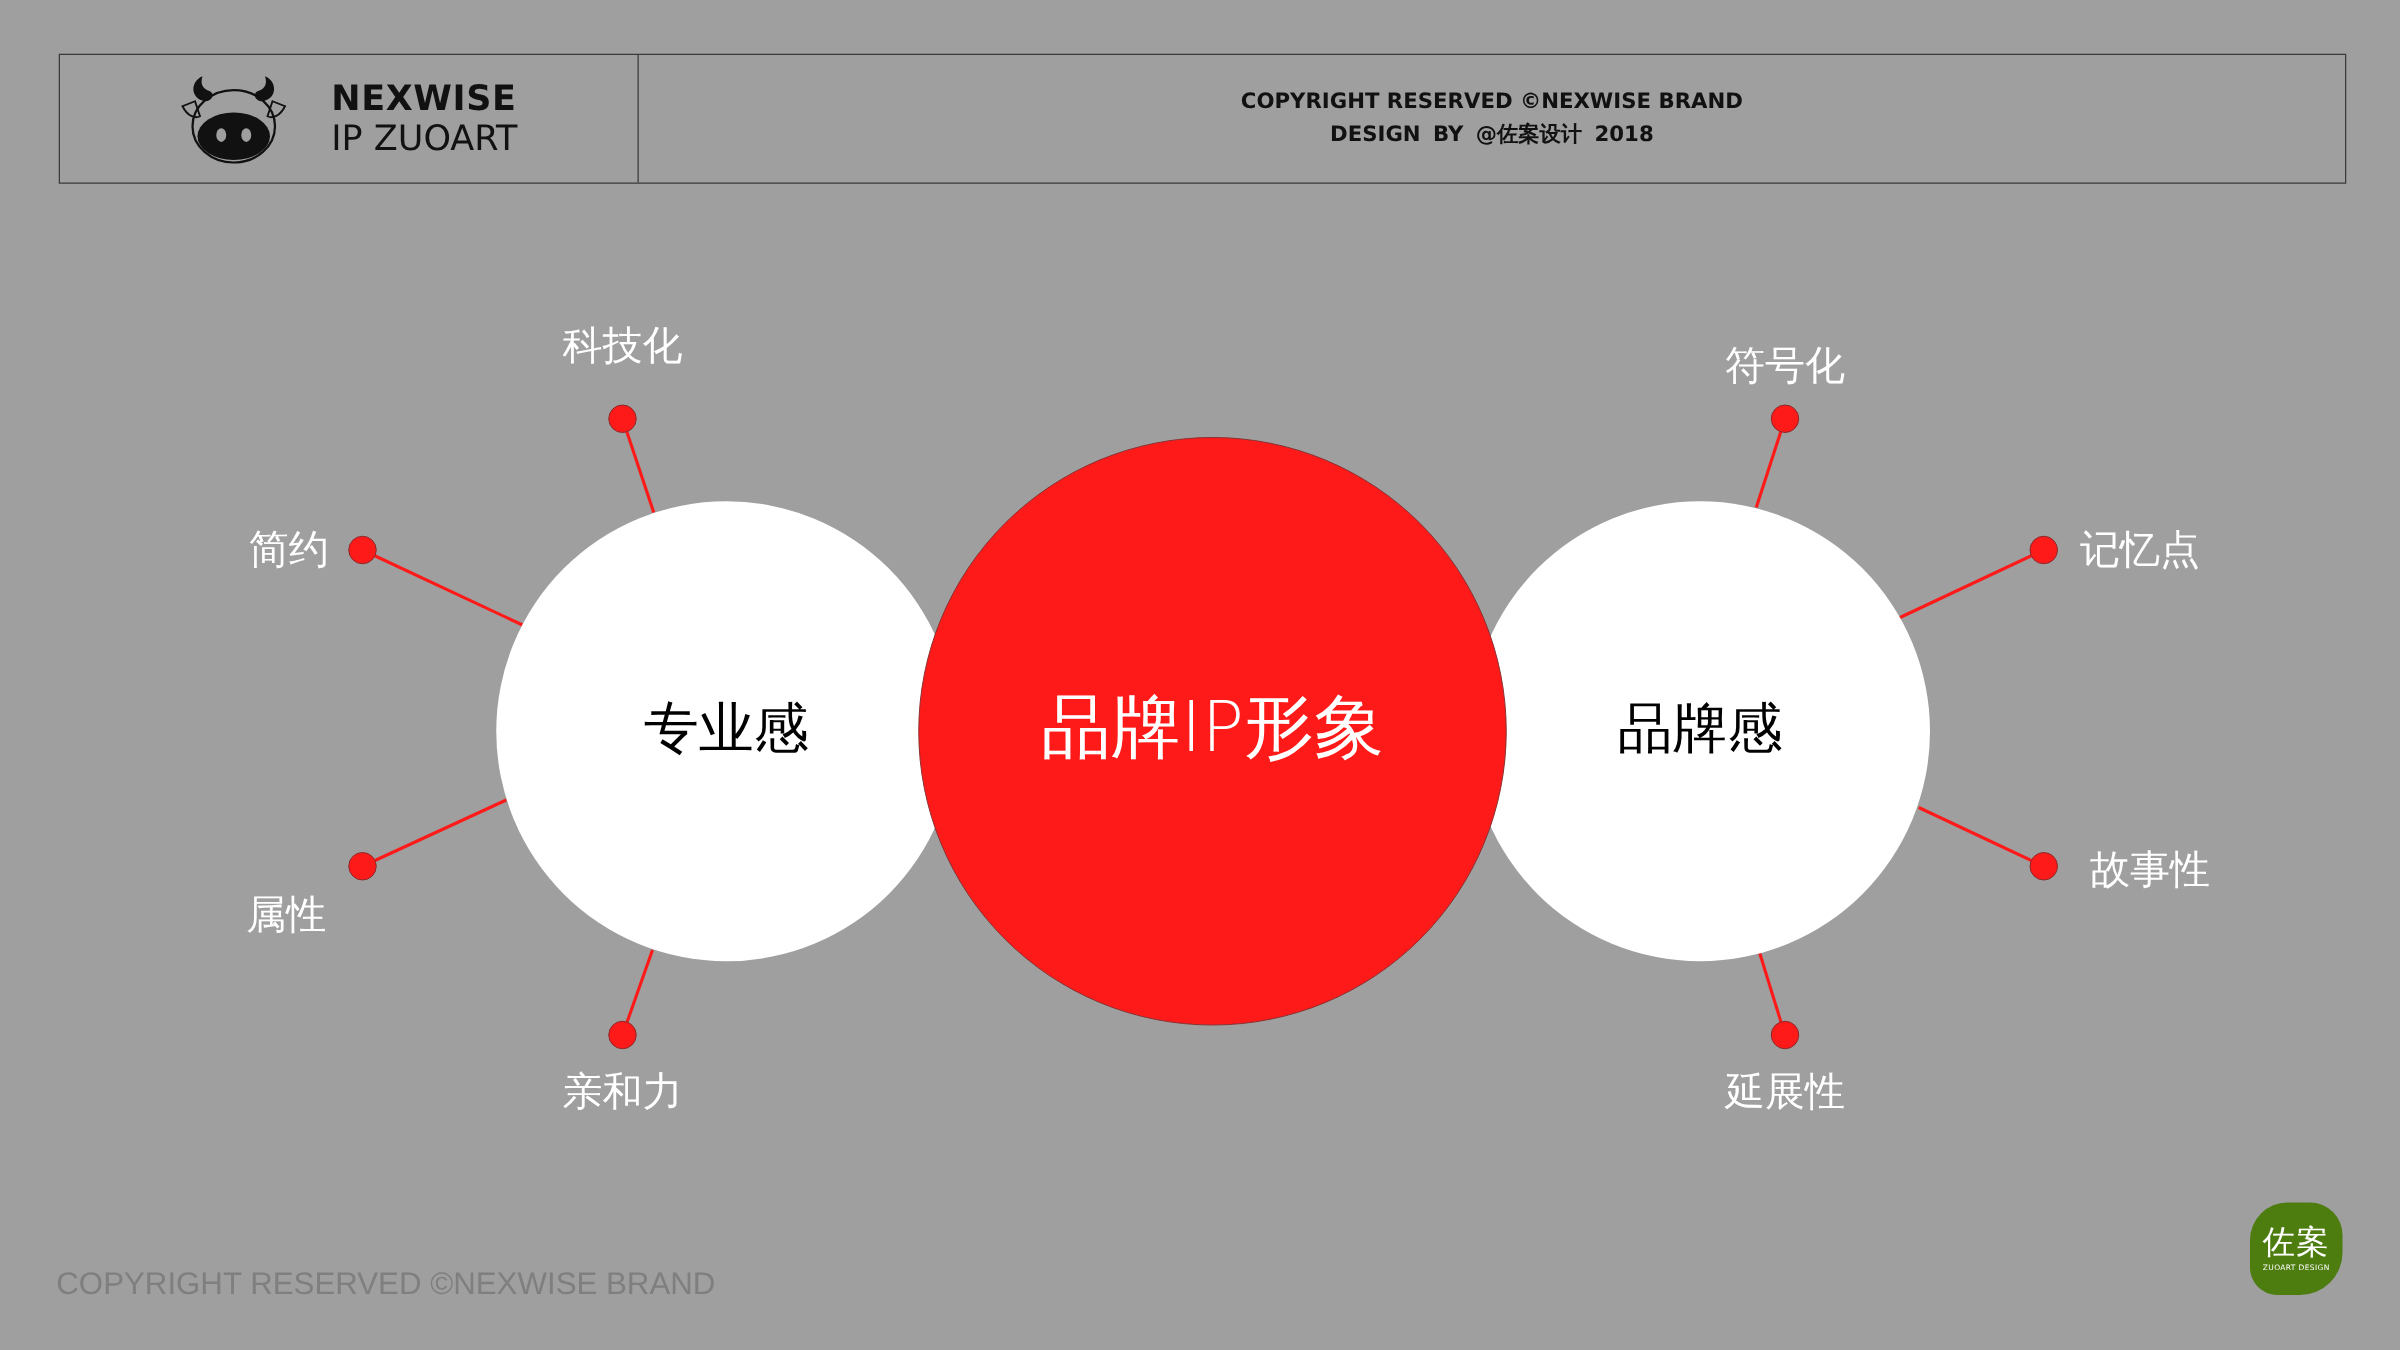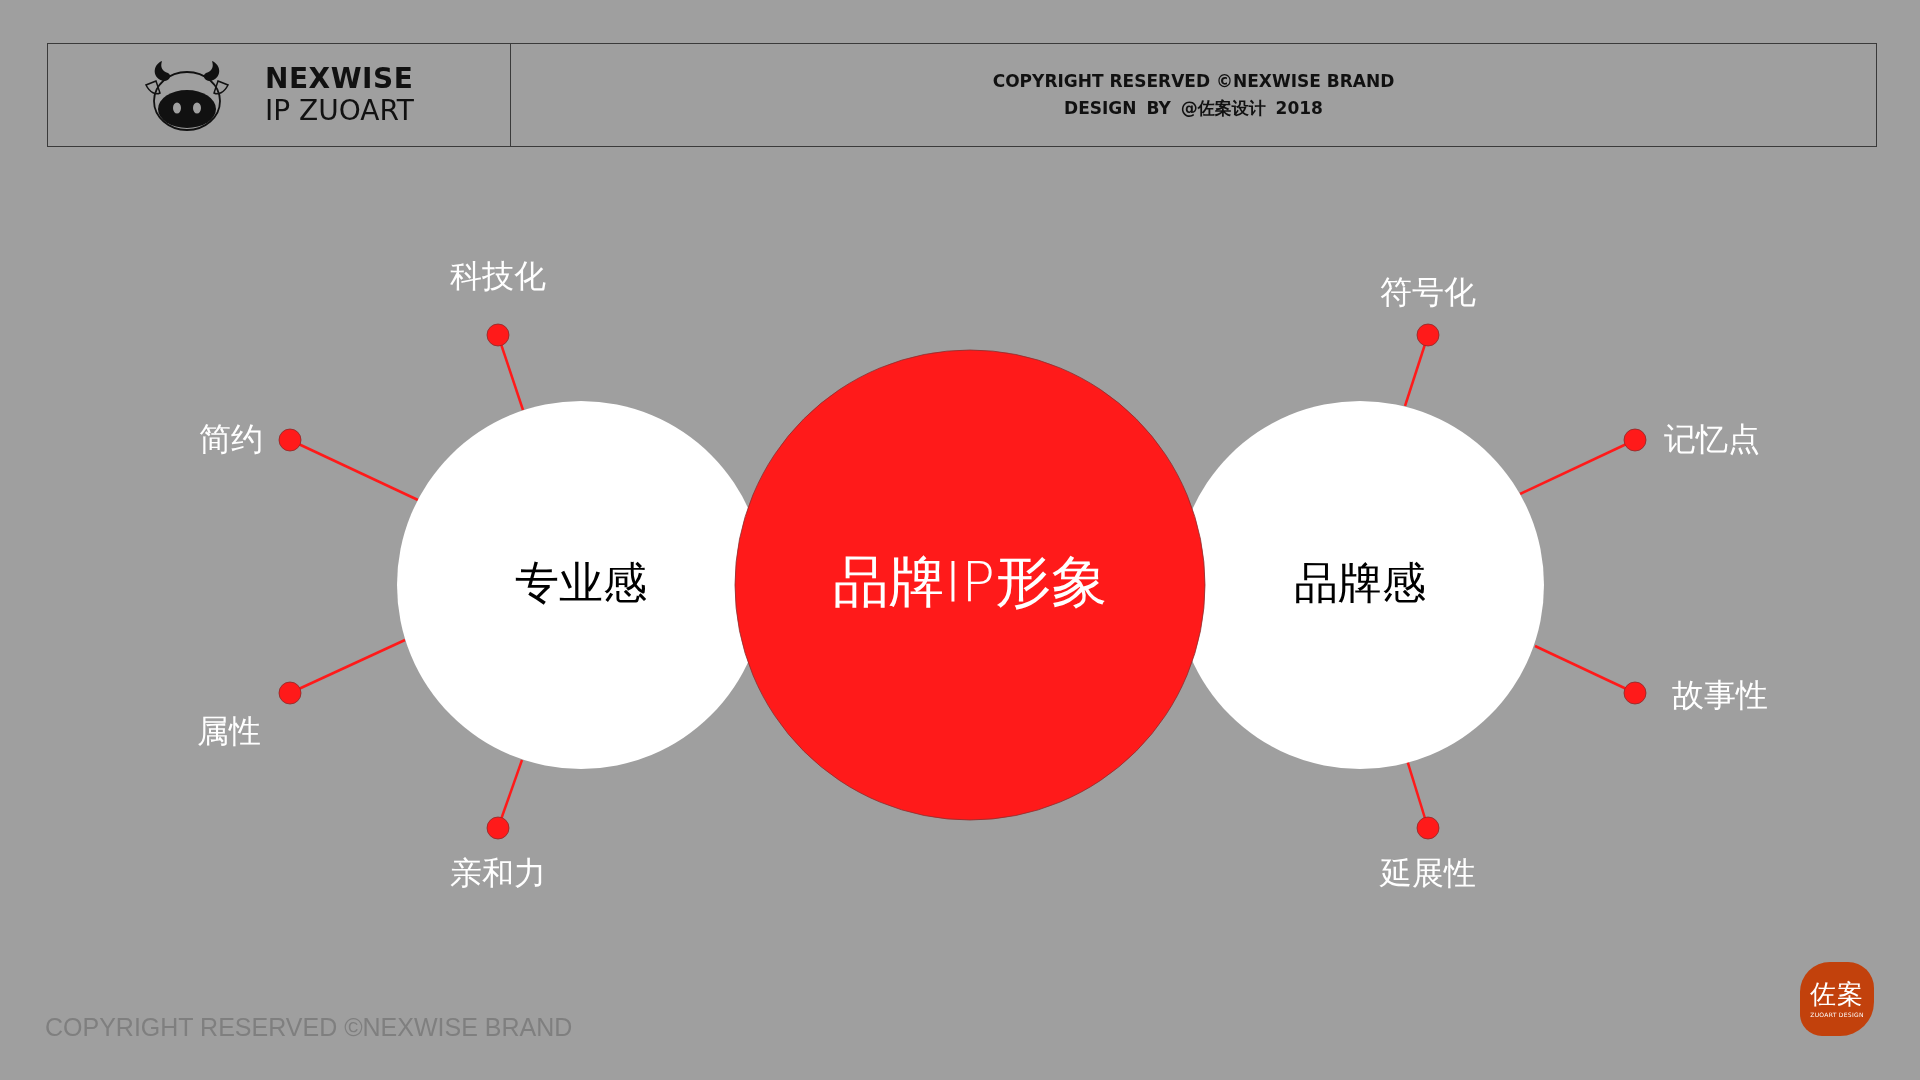--- a/index.html
+++ b/index.html
@@ -28,21 +28,21 @@
   .lbl-side { font-size: 44px; color: #000000; }
   .lbl-center { font-size: 56px; color: #fff; font-weight: 300; }
   .node-label { position: absolute; font-size: 32px; color: #fff; white-space: nowrap; transform: translate(-50%, -50%); }
 
   .footer-copy {
     position: absolute; left: 45px; top: 1013px; font-size: 25px; color: #7f7f7f;
     font-family: "Liberation Sans", "DejaVu Sans", sans-serif;
   }
   .badge {
     position: absolute; left: 1800px; top: 962px; width: 74px; height: 74px;
-    background: #c2410c; border-radius: 30px 26px 34px 22px;
+    background: #4d7c0f; border-radius: 30px 26px 34px 22px;
     display: flex; flex-direction: column; align-items: center; justify-content: center; color: #fff;
   }
   .badge .bt { font-size: 26px; line-height: 1; letter-spacing: 1px; }
   .badge .bs { font-size: 6px; margin-top: 4px; letter-spacing: 0.3px; }
 </style>
 </head>
 <body>
 
 <div class="header">
   <div class="hcell logo">

